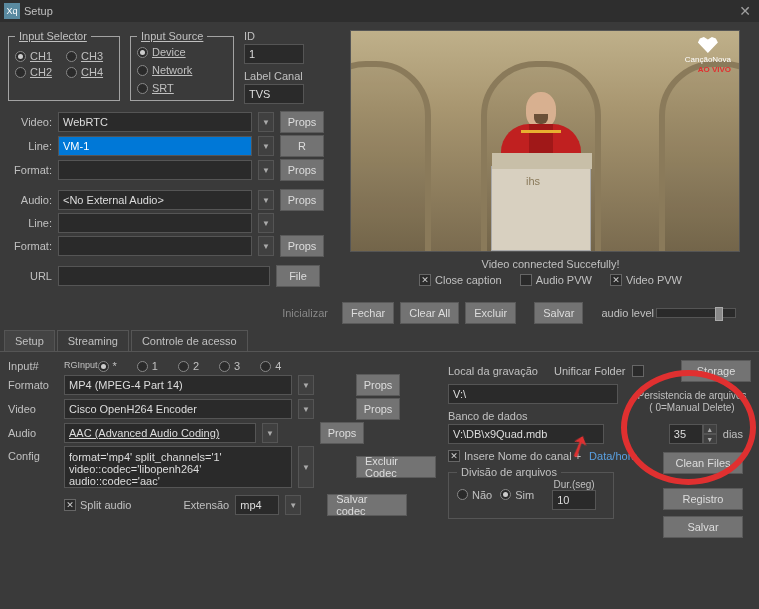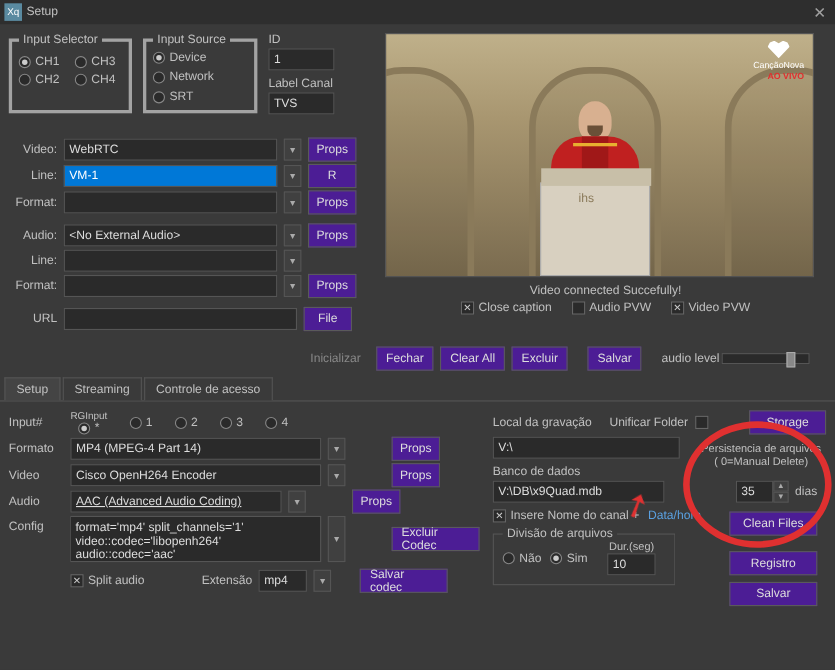--- a/index.html
+++ b/index.html
@@ -4,34 +4,34 @@
 <style>
 * { margin: 0; padding: 0; box-sizing: border-box; font-family: Arial, sans-serif; }
 body { background: #3a3a3a; color: #c0c0c0; font-size: 11px; width: 759px; height: 609px; overflow: hidden; position: relative; }
 .titlebar { background: #2e2e2e; height: 22px; display: flex; align-items: center; padding: 0 4px; justify-content: space-between; }
 .titlebar-left { display: flex; align-items: center; gap: 4px; }
 .app-icon { width: 16px; height: 16px; background: #5a8aa0; font-size: 9px; color: #fff; display: flex; align-items: center; justify-content: center; }
 .close-x { font-size: 14px; color: #a0a0a0; cursor: pointer; padding: 0 4px; }
 .main { display: flex; flex-direction: column; height: 587px; }
 .upper { display: flex; padding: 8px; gap: 12px; }
 .left-col { width: 330px; }
-fieldset { border: 3px solid #a3a3a3; padding: 4px 6px 6px 6px; margin-bottom: 16px; }
+fieldset { border: 1px solid #a3a3a3; padding: 4px 6px 6px 6px; margin-bottom: 4px; text-decoration: underline; }
 legend { font-size: 11px; padding: 0 4px; }
 .radio-row { display: flex; gap: 14px; margin: 4px 0; }
 .radio-col { display: flex; flex-direction: column; gap: 6px; }
 .radio-item { display: flex; align-items: center; gap: 4px; }
 .radio-circle { width: 11px; height: 11px; border: 1px solid #888; border-radius: 50%; display: flex; align-items: center; justify-content: center; background: #2a2a2a; }
 .radio-circle.checked::after { content: ''; width: 5px; height: 5px; background: #ccc; border-radius: 50%; }
 .top-groups { display: flex; gap: 10px; }
 .form-row { display: flex; align-items: center; gap: 6px; margin-bottom: 2px; }
 .form-label { width: 44px; text-align: right; font-size: 11px; }
 .input { background: #2a2a2a; border: 1px solid #555; color: #ddd; height: 20px; padding: 0 4px; font-size: 11px; }
 .input.sel { background: #0078d7; color: #fff; }
 .dropdown-btn { width: 16px; height: 20px; background: #404040; border: 1px solid #555; display: flex; align-items: center; justify-content: center; font-size: 8px; color: #aaa; }
-.btn { background: #4c1d95; border: 1px solid #5a5a5a; color: #ddd; height: 22px; padding: 0 8px; font-size: 11px; cursor: pointer; display: inline-flex; align-items: center; justify-content: center; }
+.btn { background: #737373; border: 1px solid #5a5a5a; color: #ddd; height: 22px; padding: 0 8px; font-size: 11px; cursor: pointer; display: inline-flex; align-items: center; justify-content: center; }
 .preview-area { flex: 1; display: flex; flex-direction: column; }
 .preview { width: 390px; height: 222px; border: 1px solid #555; background: linear-gradient(180deg, #bfb08a 0%, #a89670 35%, #7a6b4f 100%); position: relative; overflow: hidden; }
 .arch { position: absolute; width: 120px; height: 200px; border: 6px solid #8a7a5a; border-radius: 55px 55px 0 0; top: 30px; background: rgba(0,0,0,0.05); }
 .arch.l { left: -40px; }
 .arch.c { left: 130px; }
 .arch.r { right: -40px; }
 .podium { position: absolute; bottom: 0; left: 140px; width: 100px; height: 85px; background: #d8d0c0; border: 1px solid #aaa; }
 .podium-top { position: absolute; top: -14px; left: 0; width: 100px; height: 16px; background: #c8bfa8; }
 .ihs { position: absolute; top: 8px; left: 34px; color: #8a7a5a; font-size: 11px; font-weight: normal; }
 .priest { position: absolute; bottom: 72px; left: 150px; width: 80px; }
@@ -228,21 +228,21 @@
     <div class="tab active">Setup</div>
     <div class="tab">Streaming</div>
     <div class="tab">Controle de acesso</div>
   </div>
 
   <div class="lower">
     <div class="lower-left">
       <div class="form-row">
         <div style="width:50px">Input#</div>
         <div class="radio-h">
-          <div style="display:flex;flex-direction:column;align-items:center">
+          <div style="display:flex;flex-direction:row;align-items:flex-start">
             <span style="font-size:9px">RGInput</span>
             <div class="radio-item">
                 <div class="radio-circle checked"></div>
                 <span>*</span>
               </div>
           </div>
           <div class="radio-item">
               <div class="radio-circle"></div>
               <span>1</span>
             </div>

